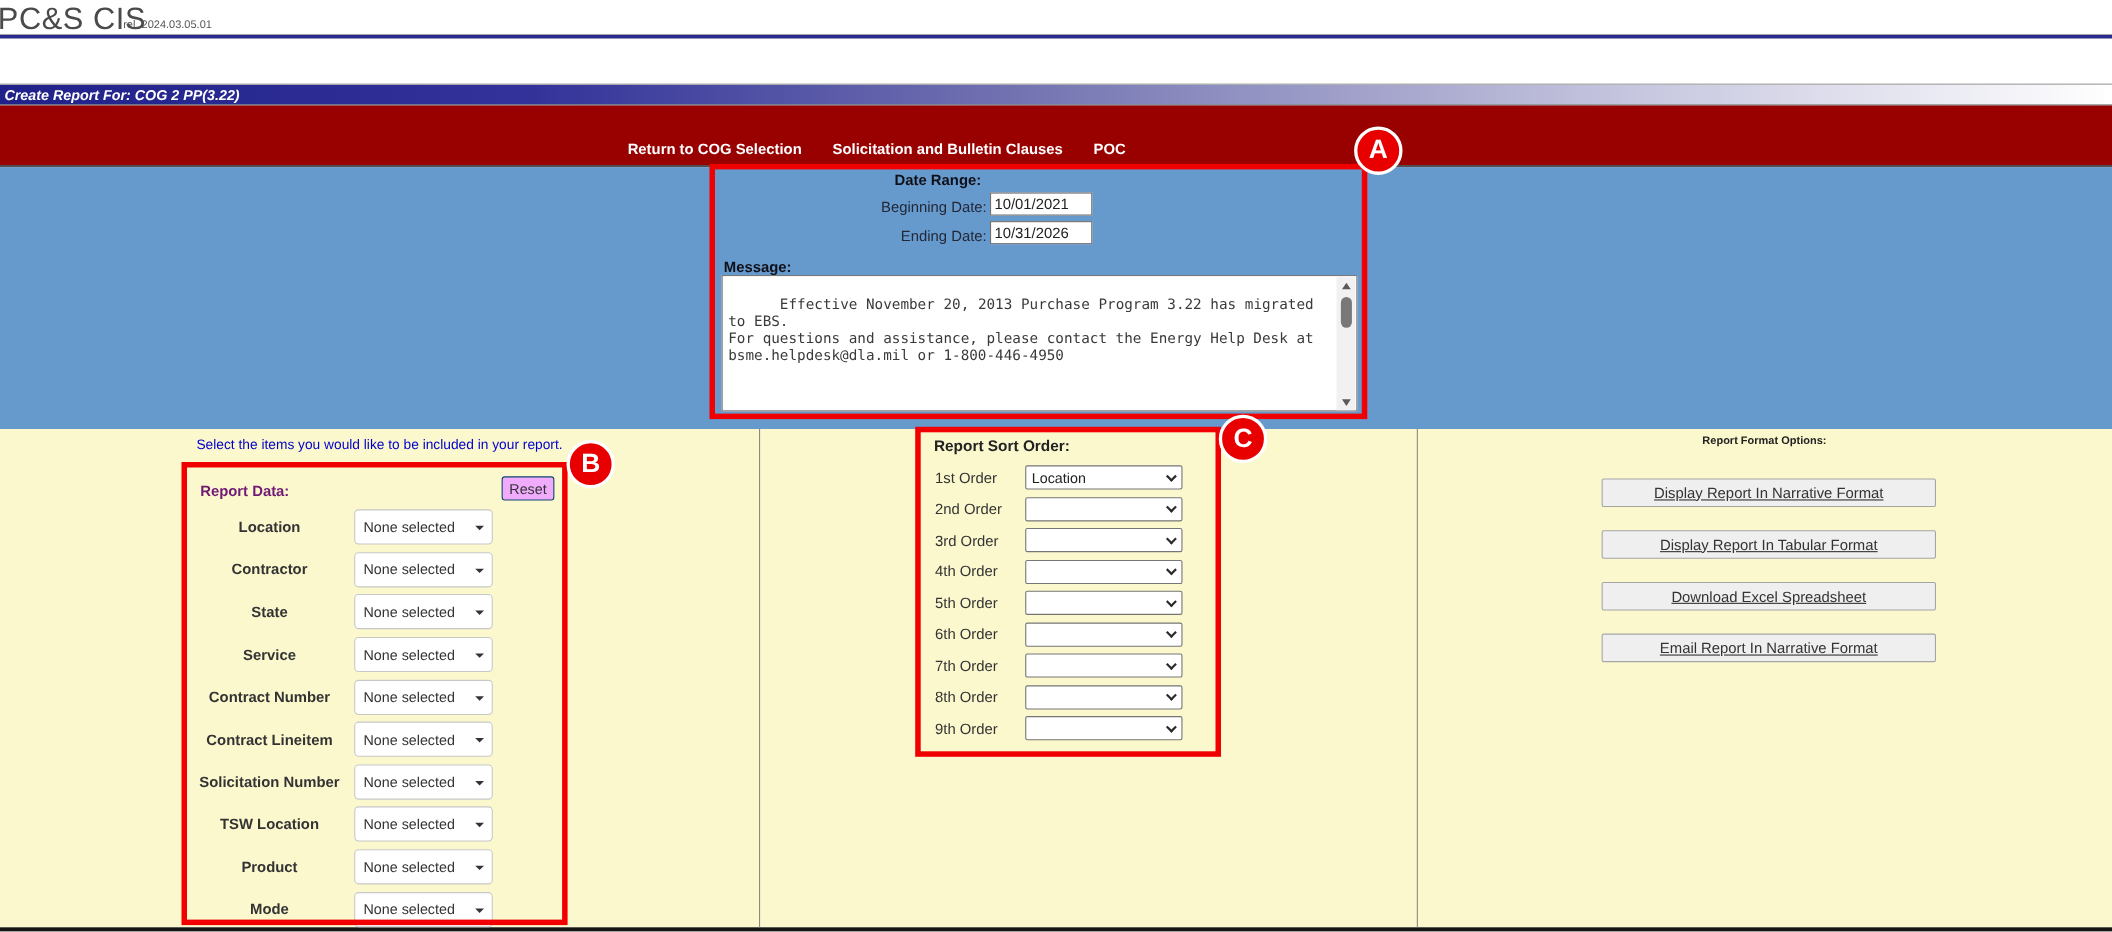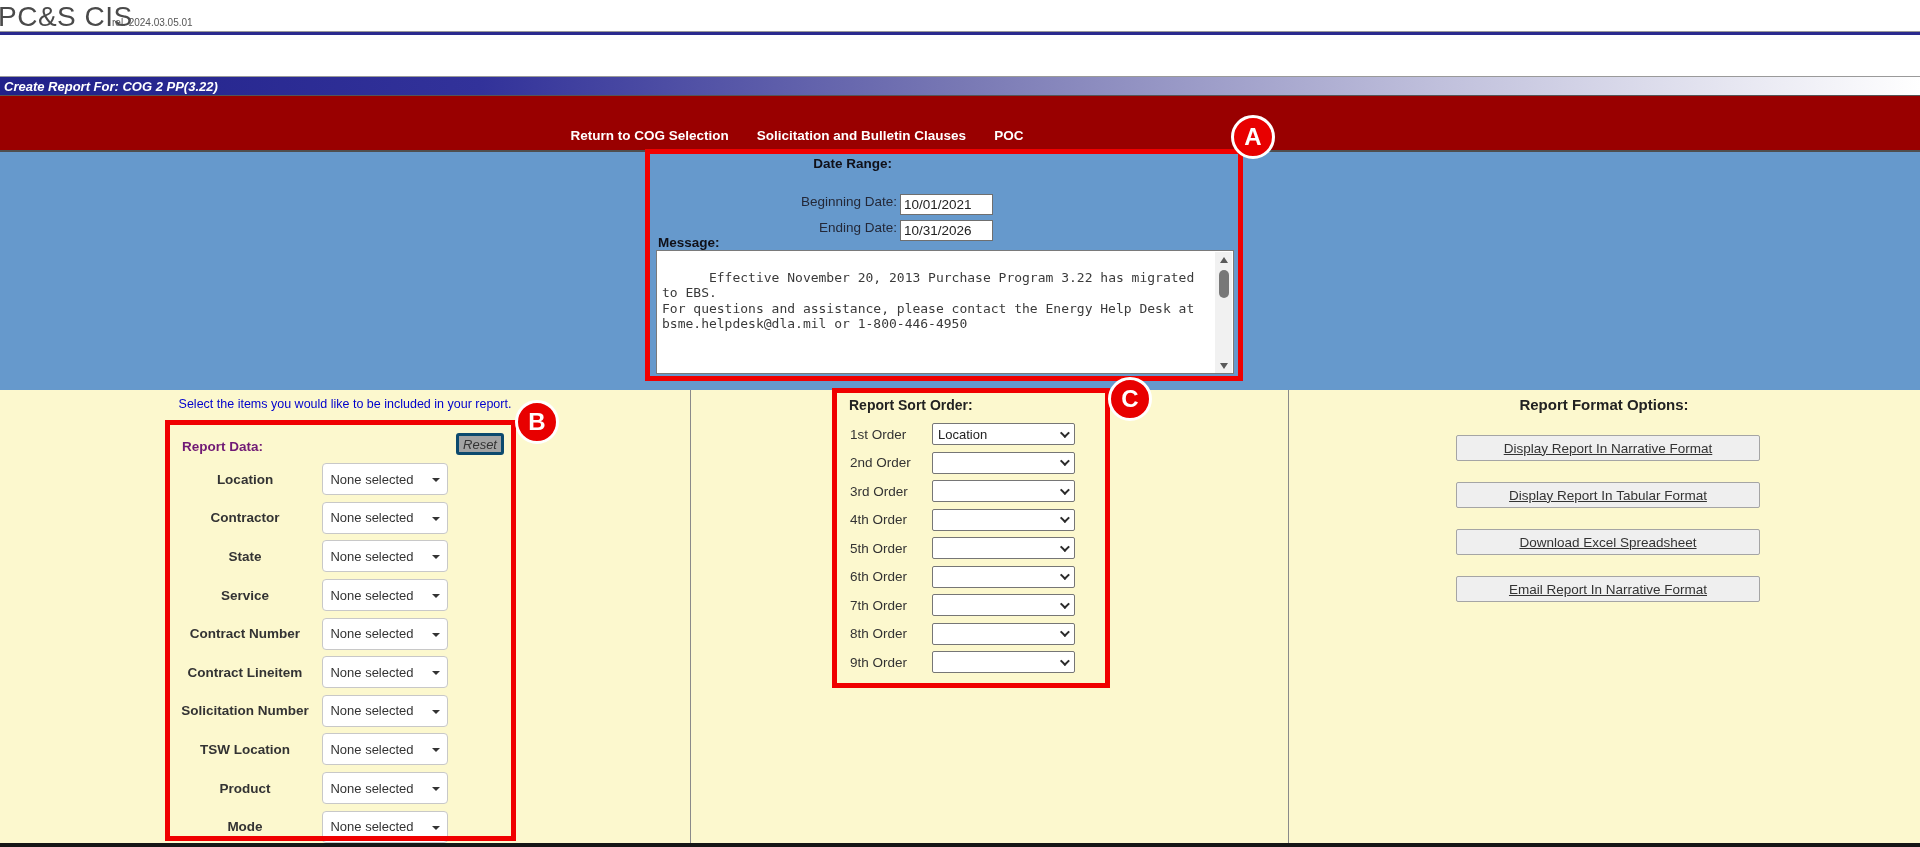--- a/index.html
+++ b/index.html
@@ -44,21 +44,21 @@
     position:absolute; width:44px; height:44px; border-radius:50%;
     background:#e80000; border:3px solid #fff; z-index:6;
     display:flex; align-items:center; justify-content:center;
     color:#fff; font-size:24px; font-weight:bold; font-family:"Liberation Sans", sans-serif;
   }
 
   
   .region-a { position:absolute; left:650px; top:154px; width:587px; height:221px; z-index:4; }
   .date-heading { position:absolute; left:0; top:2px; width:250px; text-align:right; padding-right:8px;
     font-size:13.5px; font-weight:bold; color:#101018; }
-  .date-row { position:absolute; left:0; height:22px; display:flex; align-items:flex-start;margin-top:20px; }
+  .date-row { position:absolute; left:0; height:22px; display:flex; align-items:flex-end; }
   .date-row .dlabel { width:250px; text-align:right; padding-right:3px; font-size:13.5px; color:#232838; }
   .date-row input { width:93px; height:21px; border:1px solid #6f6f6f; background:#fff;
     font-family:"Liberation Sans", sans-serif; font-size:13.5px; color:#222; padding:0 0 0 3px; }
   .message-label { position:absolute; left:8px; top:81px; font-size:13.5px; font-weight:bold; color:#101018; }
   .message-box { position:absolute; left:6px; top:96px; width:578px; height:124px;
     background:#fff; border:1px solid #7a7a7a; padding:3px 22px 3px 5px;
     font-family:"DejaVu Sans Mono", monospace; font-size:13px; line-height:15.5px; color:#3a3a3a;
     white-space:pre-wrap; overflow:hidden;
   }
   .message-scrollbar { position:absolute; right:1px; top:1px; width:17px; height:122px; background:#f1f1f1; }
@@ -73,22 +73,22 @@
   .col-divider { position:absolute; top:390px; height:453px; width:1px; background:#8a8a8a; z-index:1; }
   .divider-1 { left:690px; } .divider-2 { left:1288px; }
 
   .instruction { position:absolute; left:0; top:397px; width:690px; text-align:center;
     font-size:12.5px; color:#0000cc; z-index:2; }
 
   
   .region-b { position:absolute; left:170px; top:425px; width:341px; height:411px; z-index:4; }
   .rd-heading { position:absolute; left:12px; top:14px; font-size:13.5px; font-weight:bold; color:#701a75; }
   .reset-btn { position:absolute; right:7px; top:8px; width:48px; height:22px;
-    background:#a3a3a3; border:3px solid #0c4a6e; border-radius:3px;
-    font-family:"Liberation Sans", sans-serif; font-size:13px; color:#333; cursor:pointer;font-style:italic; }
+    background:#f0abfc; border:1px solid #0c4a6e; border-radius:3px;
+    font-family:"Liberation Sans", sans-serif; font-size:13px; color:#333; cursor:pointer; }
   .rd-rows { position:absolute; left:0; top:35px; width:100%; }
   .rd-row { height:38.6px; display:flex; align-items:center; }
   .rd-label { width:150px; text-align:center; font-size:13.5px; font-weight:bold; color:#333; }
   .dd-btn { margin-left:2px; width:126px; height:32px; background:#fff; border:1px solid #c8c8c8;
     border-radius:4px; display:flex; align-items:center; justify-content:center; gap:18px;
     font-size:13px; color:#333; cursor:pointer; }
   .caret-down { width:0; height:0; border-left:4px solid transparent; border-right:4px solid transparent; border-top:4px solid #333; margin-top:2px; }
 
   
   .region-c { position:absolute; left:837px; top:393px; width:268px; height:290px; z-index:4; }
@@ -97,21 +97,21 @@
   .so-row { height:28.5px; display:flex; align-items:center; }
   .so-label { width:95px; padding-left:13px; font-size:13.5px; color:#333; }
   .so-select { width:143px; height:22px; background:#fff; border:1px solid #767676; border-radius:2px;
     display:flex; align-items:center; padding:0 7px 0 5px; font-size:13px; color:#222; cursor:pointer; }
   .so-select .so-value { flex:1; white-space:nowrap; overflow:hidden; }
   .chevron-down { width:7px; height:7px; border-right:2px solid #2b2b2b; border-bottom:2px solid #2b2b2b;
     transform:rotate(45deg) translateY(-2px); flex:none; }
 
   
   .fmt-heading { position:absolute; left:1288px; top:396px; width:632px; text-align:center;
-    font-size:15px; font-weight:bold; color:#222; z-index:2; }
+    font-size:10px; font-weight:bold; color:#222; z-index:2; }
   .fmt-buttons { position:absolute; left:1456px; top:435px; width:304px; z-index:2; }
   .fmt-btn { display:block; width:304px; height:26px; margin-bottom:21px;
     background:#efefef; border:1px solid #a5a5a5; border-radius:2px;
     font-family:"Liberation Sans", sans-serif; font-size:13.5px; color:#333; cursor:pointer;text-decoration:underline; }
 
   .bottom-strip { position:absolute; left:0; top:843px; width:100%; height:4px; background:#161616; }
 </style>
 </head>
 <body>
 

